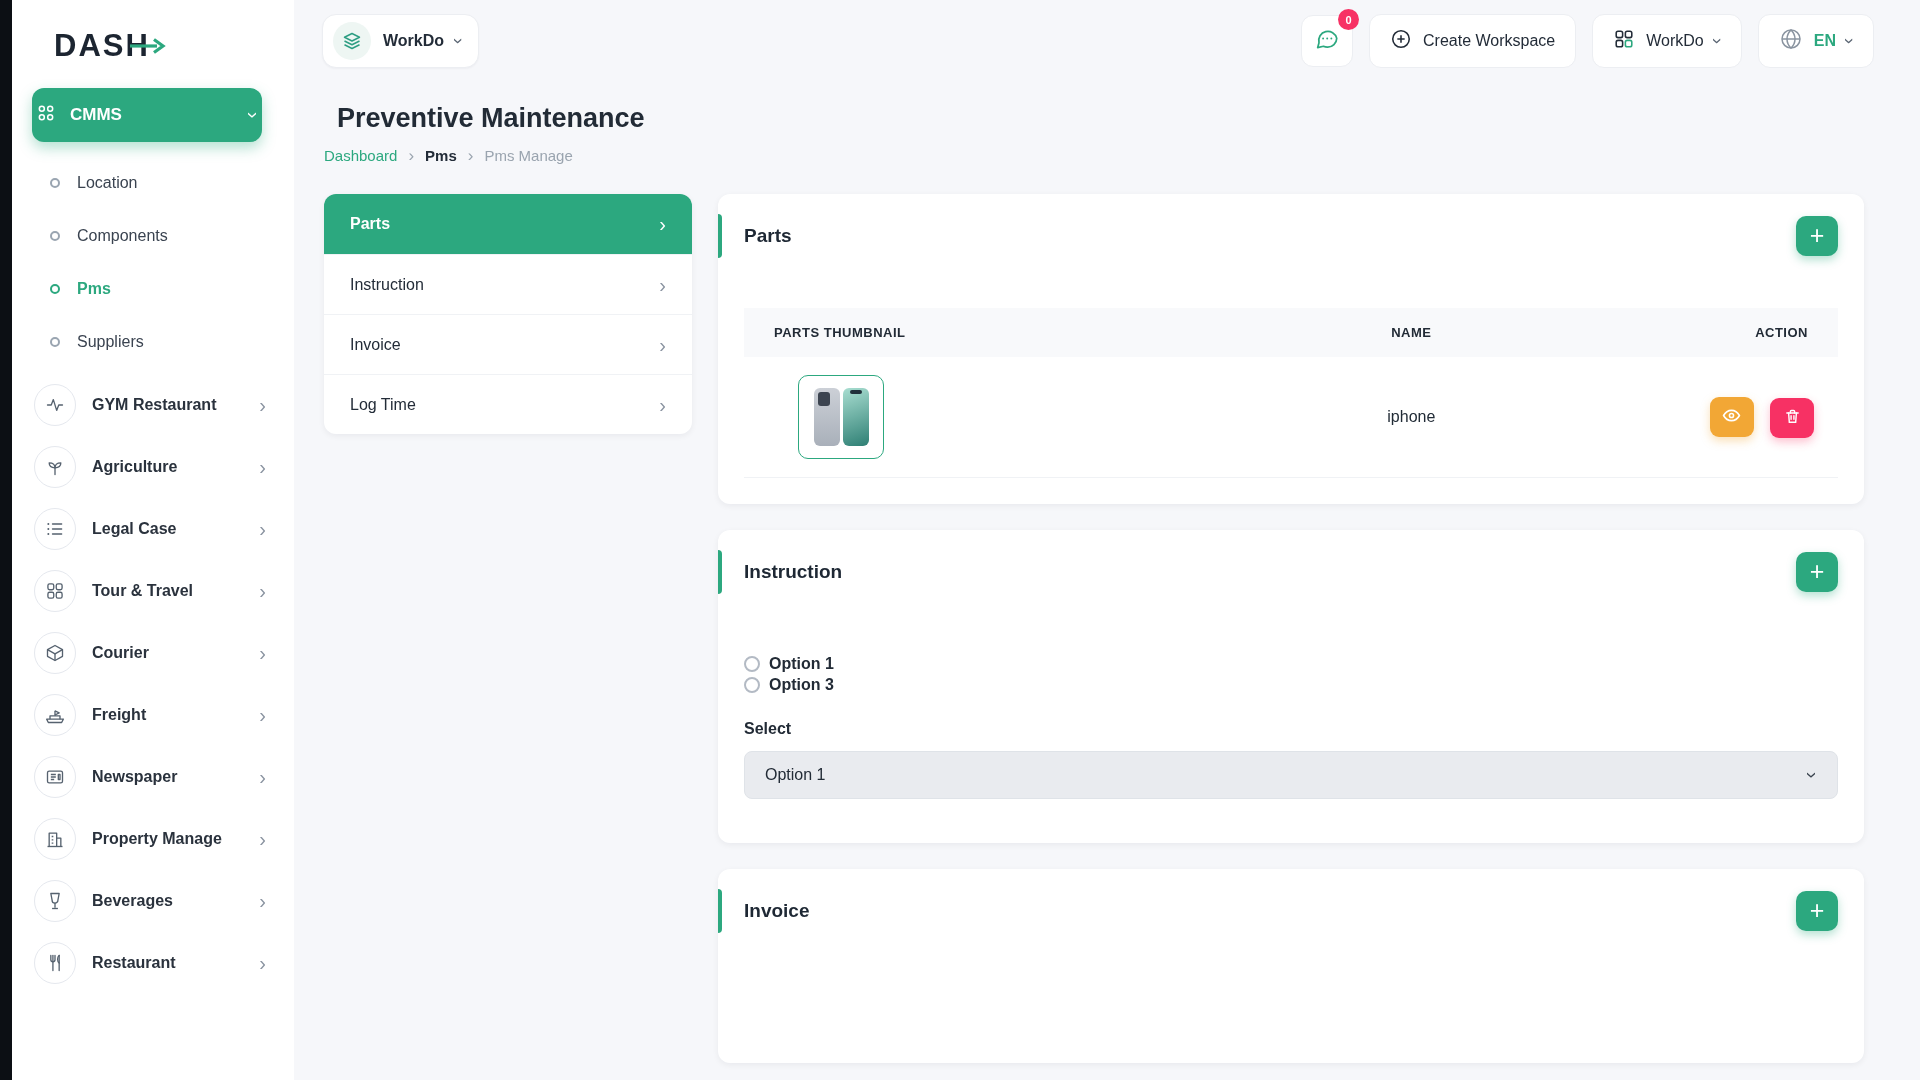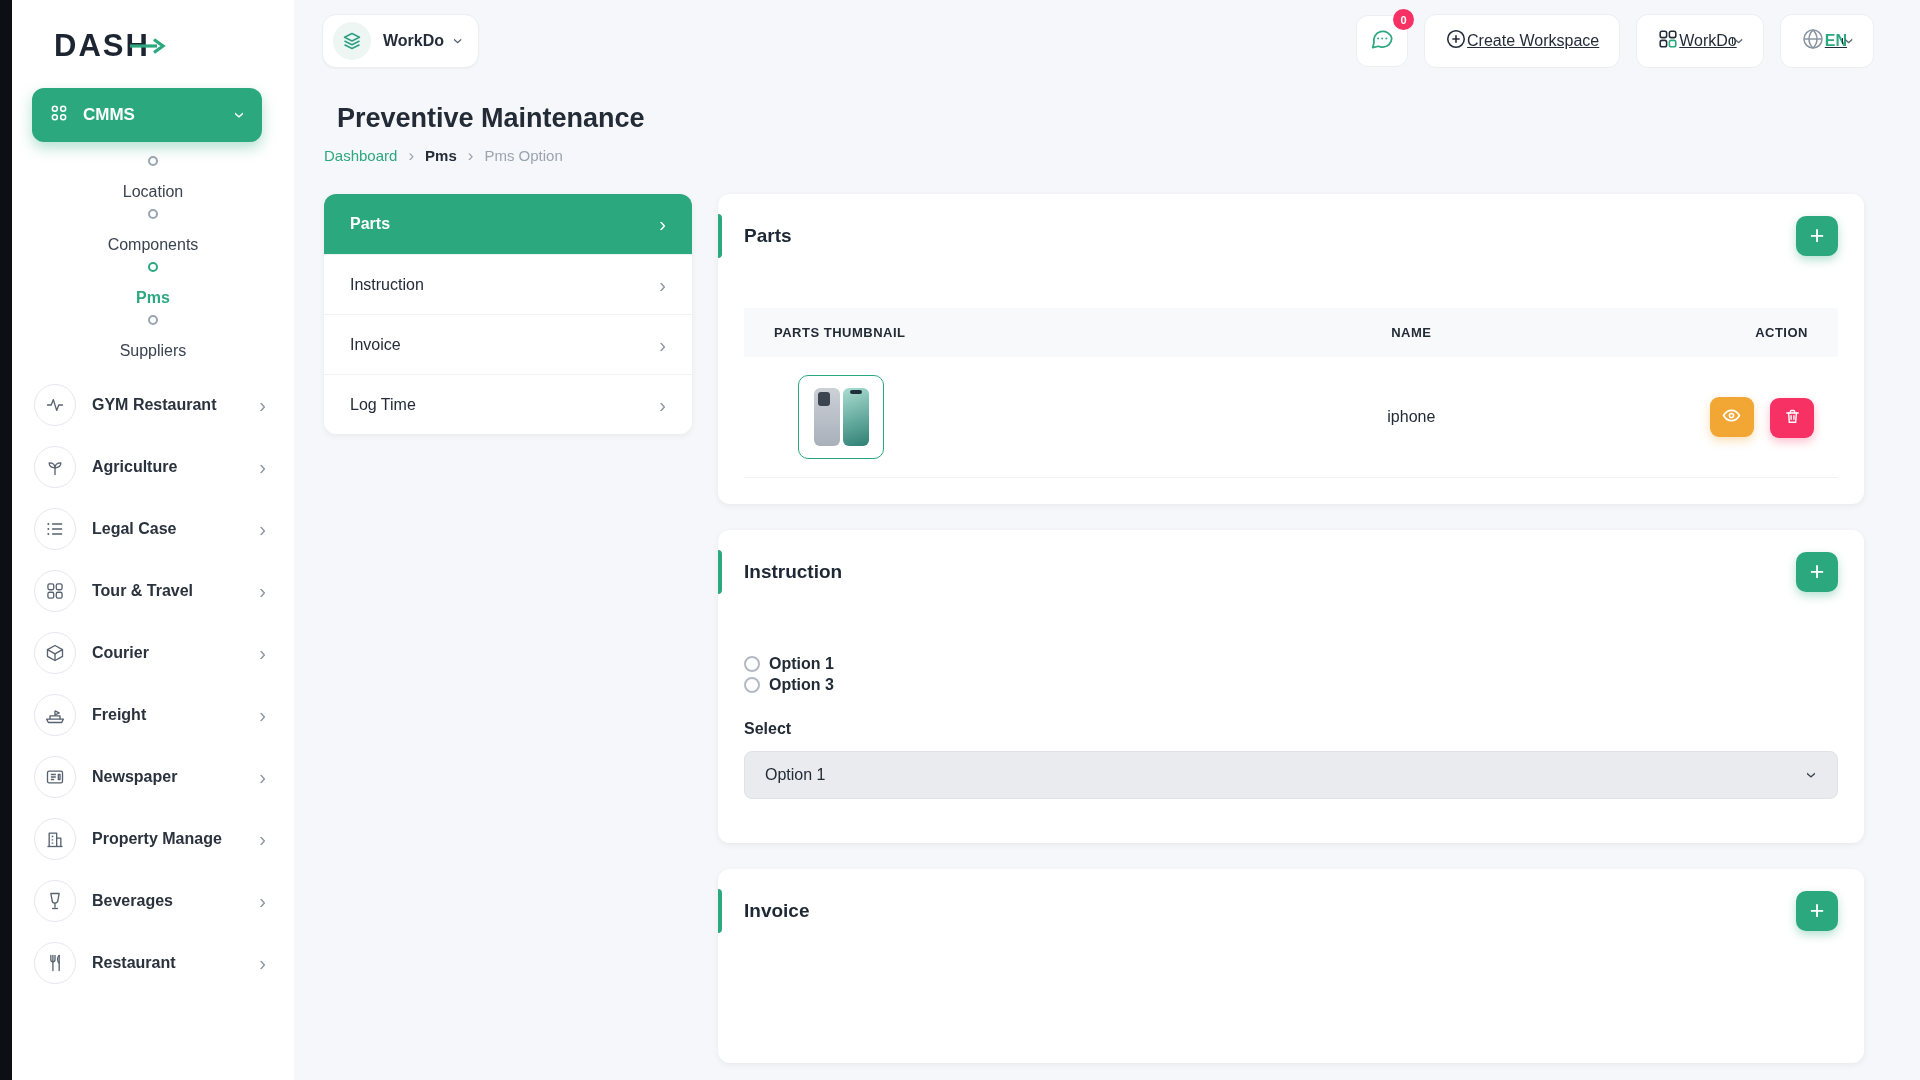--- a/index.html
+++ b/index.html
@@ -15,28 +15,28 @@
   .rail { width:12px; background:#0c0f14; flex-shrink:0; }
 
   
   .sidebar { width:282px; background:#fff; flex-shrink:0; display:flex; flex-direction:column; overflow:hidden; }
   .logo { padding:28px 0 16px 42px; display:flex; align-items:center; }
   .logo-text { font-size:31px; font-weight:800; color:#1c2531; letter-spacing:2px; }
   .logo-arrow { margin-left:-20px; margin-top:4px; }
 
   .cmms-pill {
     margin:8px 32px 8px 20px; height:54px; background:#2ca87f; border-radius:12px;
-    color:#fff; display:flex; align-items:center; gap:14px; padding:0 17px;
+    color:#fff; display:flex; align-items:center; gap:14px; padding:0 4px;
     font-size:17px; font-weight:700; cursor:pointer;
     box-shadow:0 6px 14px rgba(44,168,127,.35);
   }
   .cmms-pill .chev { margin-left:auto; color:#fff; }
 
   .sub-list { list-style:none; margin:6px 0 4px; padding:0 20px; }
-  .sub-item { display:flex; align-items:center; gap:17px; height:53px; padding:0 18px; font-size:16px; color:#3a4350; cursor:pointer;flex-direction:column; }
+  .sub-item { display:flex; align-items:center; gap:17px; height:53px; padding:0 18px; font-size:16px; color:#3a4350; cursor:pointer; }
   .ring { width:10px; height:10px; border:2px solid #9aa5b1; border-radius:50%; flex-shrink:0; }
   .sub-item.active { color:#2ca87f; font-weight:600; }
   .sub-item.active .ring { border-color:#2ca87f; }
 
   .module-list { list-style:none; margin:2px 0 0; padding:0 20px; overflow:hidden; }
   .module-item { display:flex; align-items:center; gap:16px; height:62px; padding:0 8px 0 2px; cursor:pointer; }
   .mod-icon { width:42px; height:42px; border:1px solid #e5e8ee; border-radius:50%; display:flex; align-items:center; justify-content:center; color:#56626f; background:#fff; flex-shrink:0; }
   .mod-label { font-size:16px; font-weight:600; color:#2a323d; }
   .module-item .chev { margin-left:auto; color:#8b94a1; }
 
@@ -48,21 +48,21 @@
 
   .topbar { height:82px; display:flex; align-items:center; padding:0 46px 0 28px; gap:16px; flex-shrink:0; }
   .ws-chip { height:54px; background:#fff; border:1px solid #eceef2; border-radius:14px; display:flex; align-items:center; gap:12px; padding:0 16px 0 10px; cursor:pointer; box-shadow:0 1px 2px rgba(16,24,40,.04); }
   .ws-avatar { width:38px; height:38px; border-radius:50%; background:#eef6f3; display:flex; align-items:center; justify-content:center; }
   .ws-label { font-size:16px; font-weight:600; color:#232c38; }
   .ws-chip .chev, .pill-btn .chev { color:#5a6573; font-size:18px; }
 
   .topbar-right { margin-left:auto; display:flex; align-items:center; gap:16px; }
   .icon-btn { position:relative; width:52px; height:52px; background:#fff; border:1px solid #eceef2; border-radius:12px; display:flex; align-items:center; justify-content:center; cursor:pointer; }
   .badge { position:absolute; top:-7px; right:-7px; min-width:21px; height:21px; border-radius:11px; background:#f73164; color:#fff; font-size:11px; font-weight:700; display:flex; align-items:center; justify-content:center; padding:0 6px; }
-  .pill-btn { height:54px; background:#fff; border:1px solid #eceef2; border-radius:12px; display:flex; align-items:center; padding:0 20px; font-size:16px; color:#232c38; cursor:pointer;text-decoration:underline; }
+  .pill-btn { height:54px; background:#fff; border:1px solid #eceef2; border-radius:12px; display:flex; align-items:center; gap:11px; padding:0 20px; font-size:16px; color:#232c38; cursor:pointer; }
   .lang-label { color:#2ca87f; font-weight:600; }
 
   .page-head { padding:8px 46px 0 30px; flex-shrink:0; }
   .page-title { font-size:27px; font-weight:700; color:#222b36; margin:13px; }
   .breadcrumb { display:flex; align-items:center; gap:11px; margin-top:11px; font-size:15px; }
   .bc-link { color:#2ca87f; cursor:pointer; }
   .bc-sep { color:#9aa4af; font-size:17px; line-height:1; }
   .bc-mid { color:#232c38; font-weight:600; }
   .bc-current { color:#9aa4af; }
 
@@ -345,21 +345,21 @@
       </div>
     </div>
 
     <div class="page-head">
       <h1 class="page-title">Preventive Maintenance</h1>
       <div class="breadcrumb">
         <span class="bc-link">Dashboard</span>
         <span class="bc-sep">›</span>
         <span class="bc-mid">Pms</span>
         <span class="bc-sep">›</span>
-        <span class="bc-current">Pms Option</span>
+        <span class="bc-current">Pms Manage</span>
       </div>
     </div>
 
     <div class="content">
 
       <div class="tab-card">
         <div class="tab-item active">
           <span>Parts</span>
           <span class="chev">›</span>
         </div>

